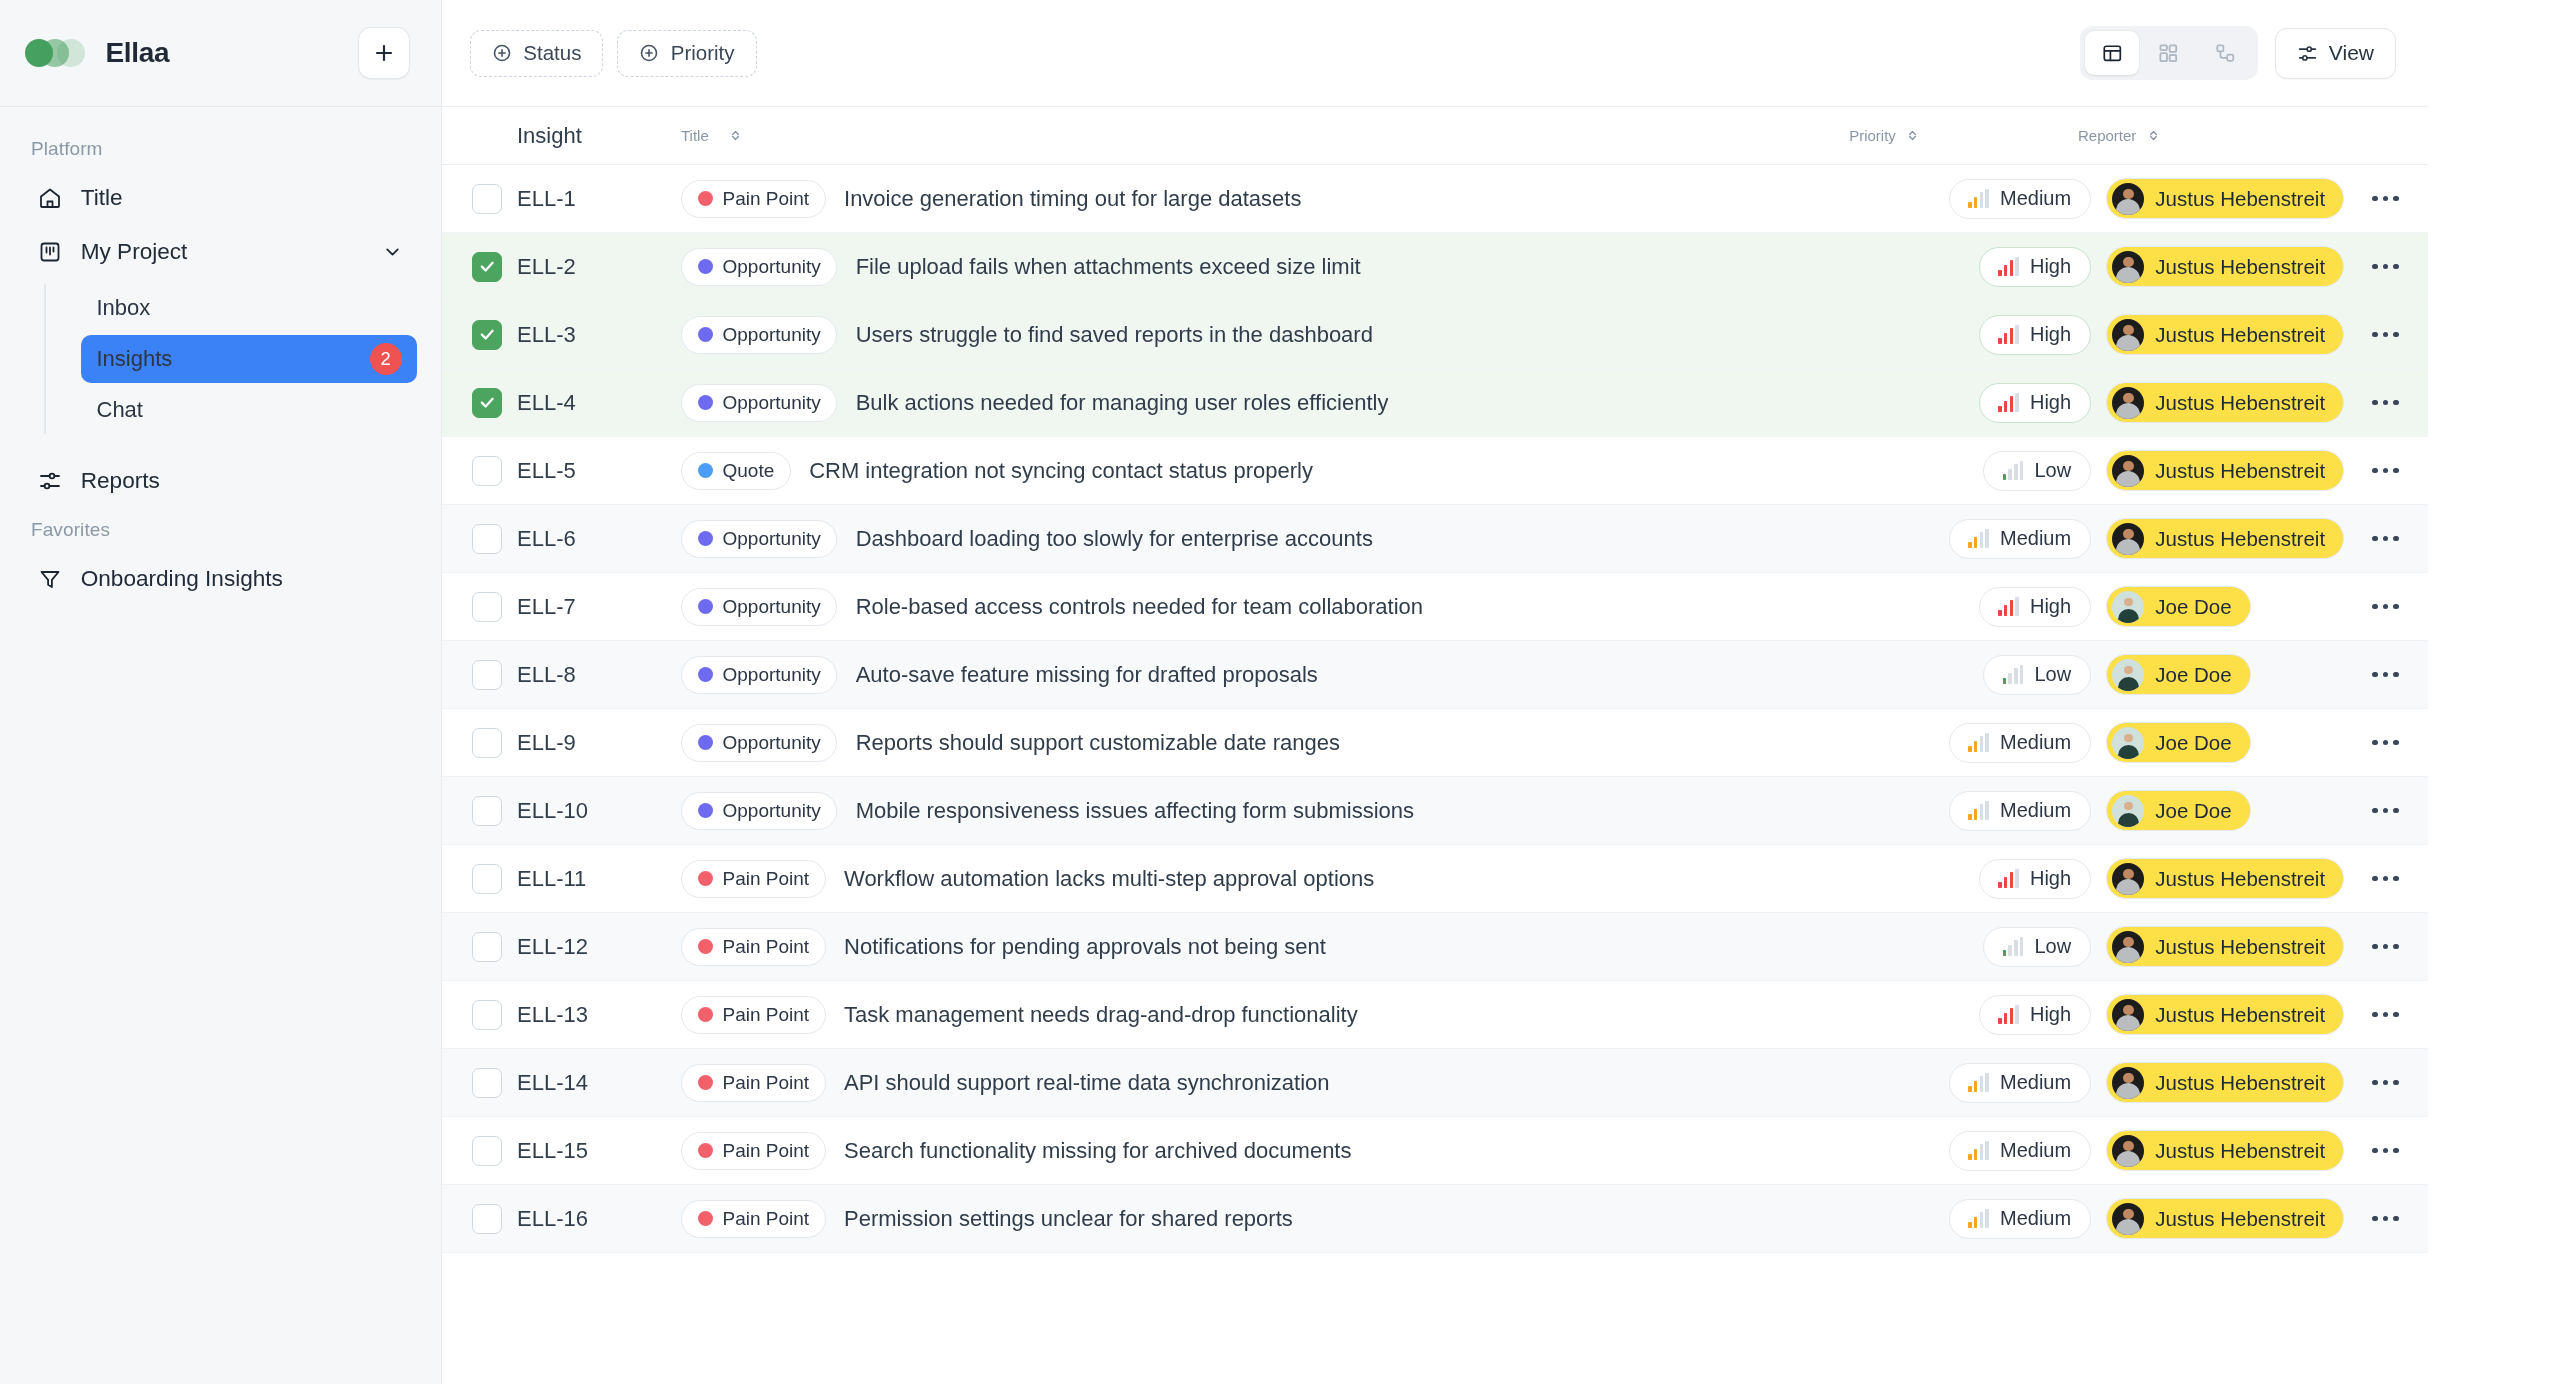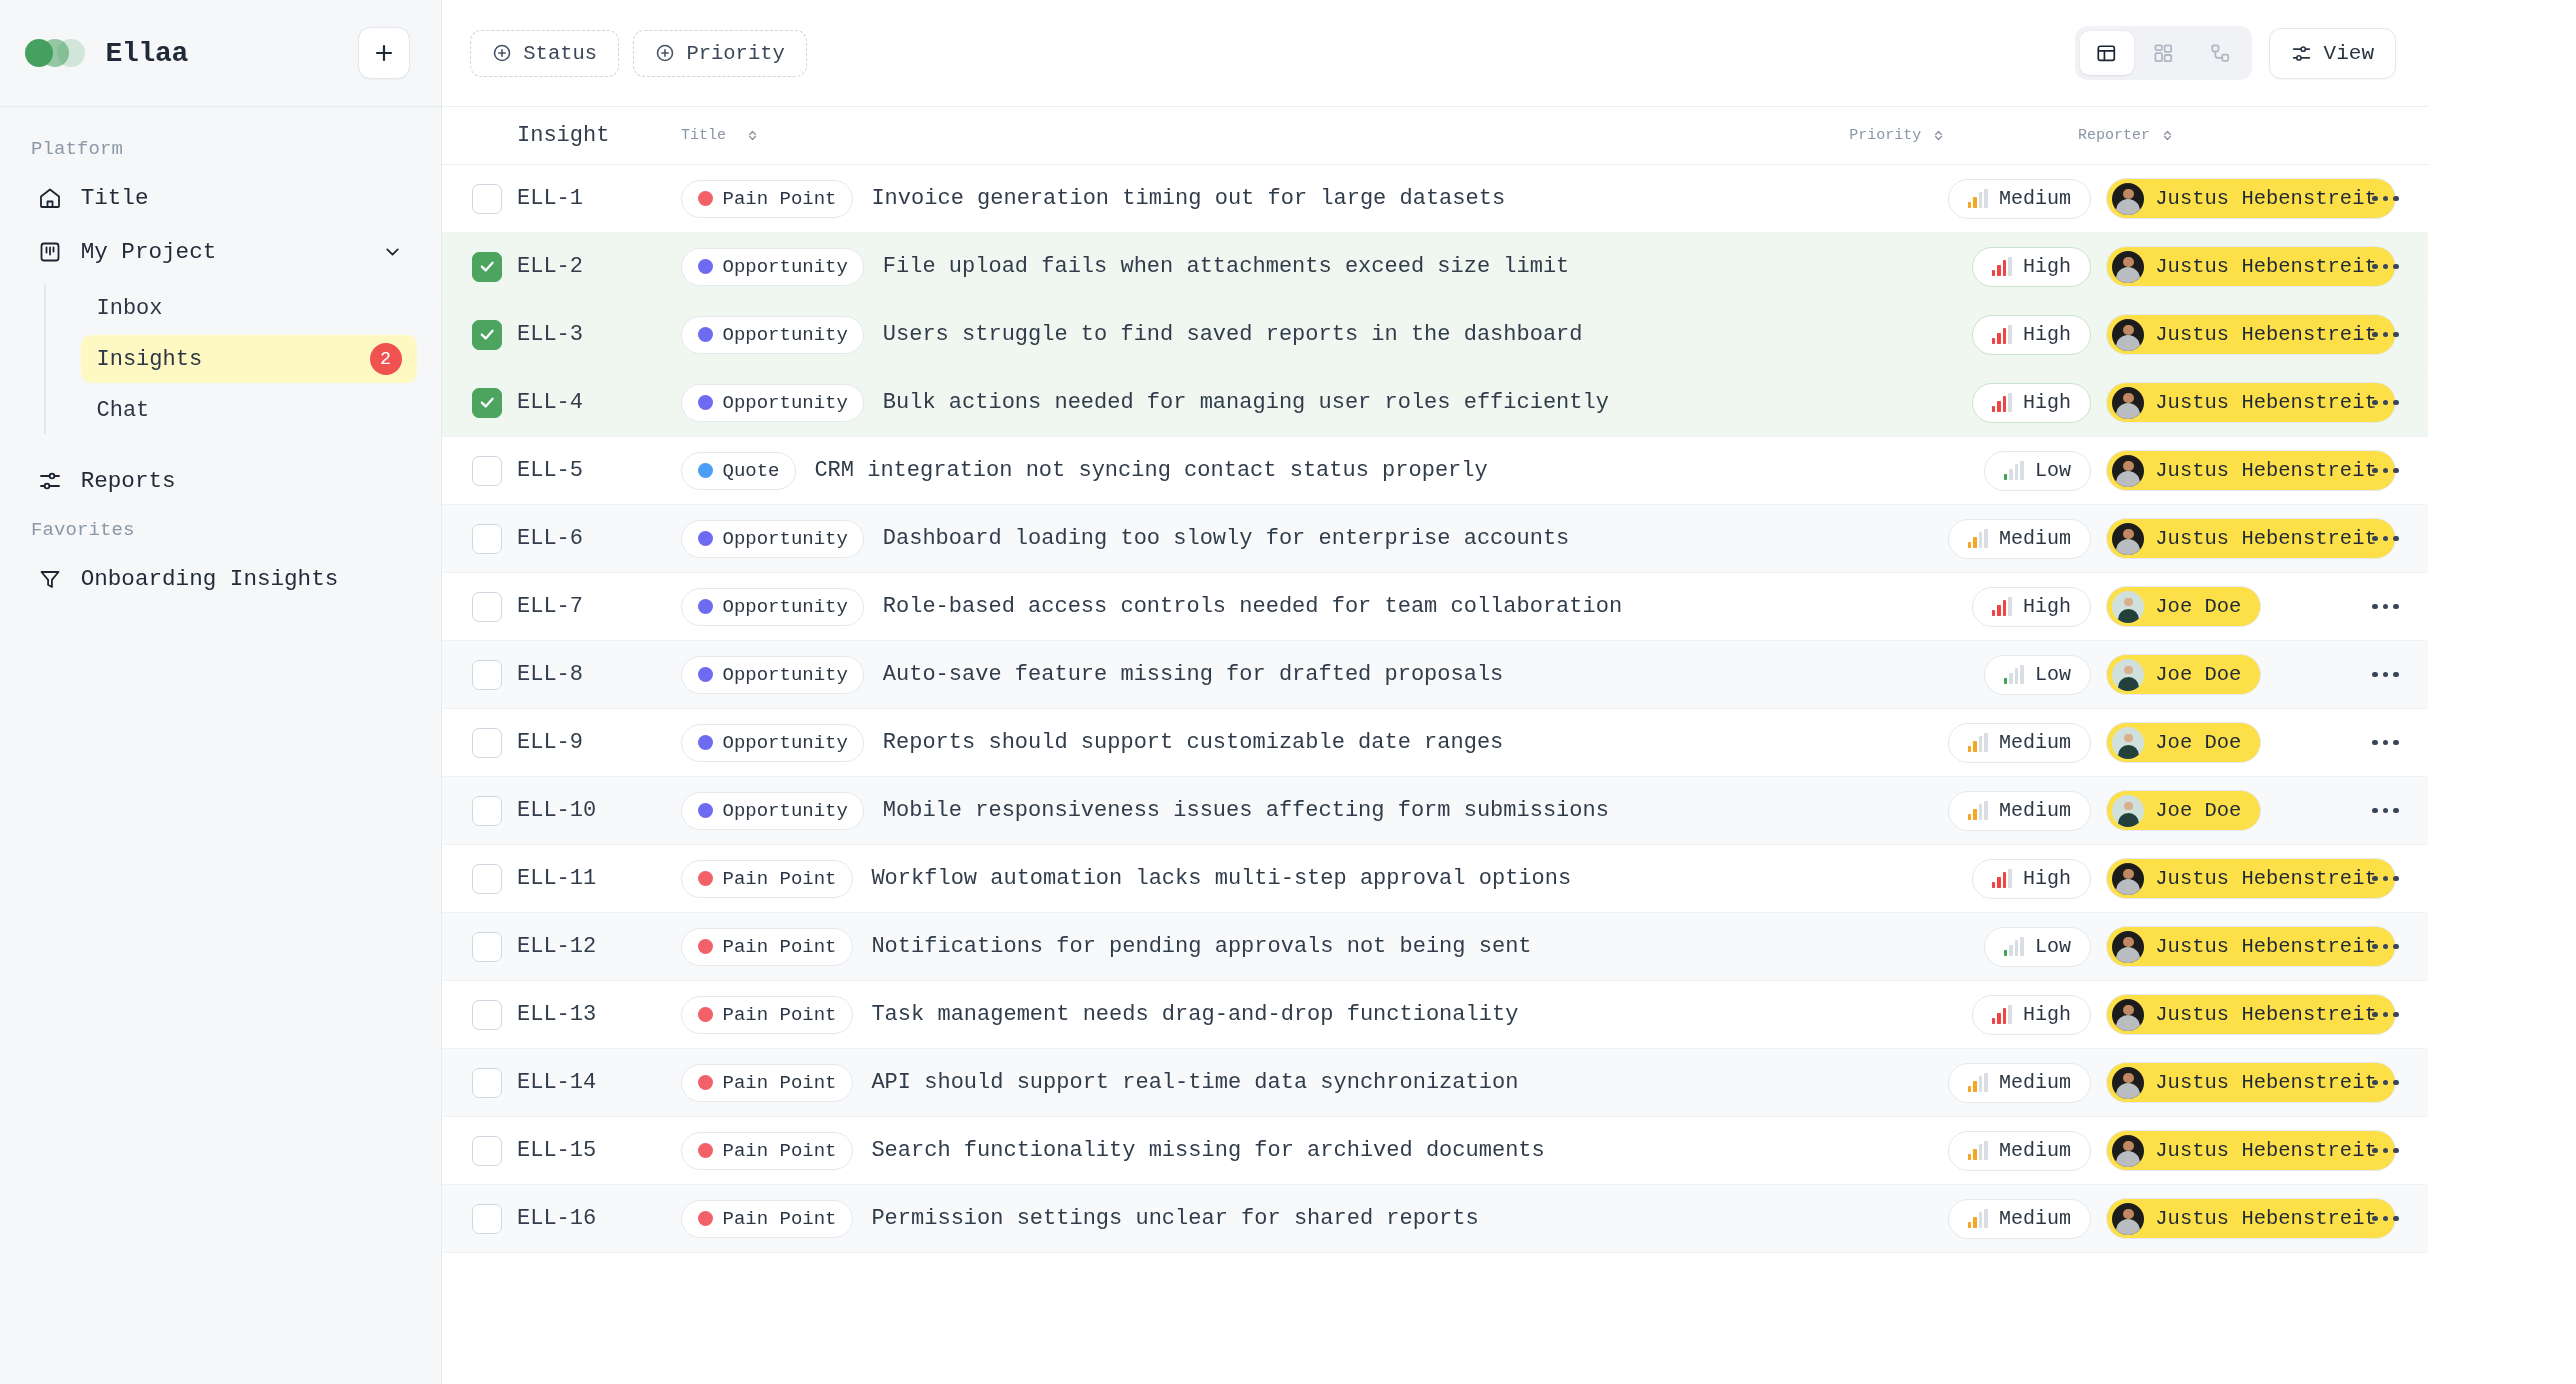--- a/index.html
+++ b/index.html
@@ -3,21 +3,21 @@
 <meta charset="utf-8">
 <style>
   * { box-sizing: border-box; margin: 0; padding: 0; }
   html, body {
     width: 2576px; height: 1384px;
     font-family: "Liberation Sans", sans-serif;
     background: #ffffff;
     overflow: hidden;
     -webkit-font-smoothing: antialiased;
   }
-  .app { display: flex; width: 2428px; height: 1384px; font-family: Liberation Mono, monospace; }
+  .app { display: flex; width: 2428px; height: 1384px; }
 
   
   .sidebar {
     width: 442px; min-width: 442px; height: 1384px;
     background: #f5f7f8;
     border-right: 1.4px solid #e6eaed;
     display: flex; flex-direction: column;
   }
   .sb-head {
     height: 107px; min-height: 107px;
@@ -61,21 +61,21 @@
   .sub-wrap {
     margin: 7px 0 7px 20px; padding-left: 35px;
     border-left: 2.1px solid #e3e8ec;
   }
   .sub-item {
     display: flex; align-items: center;
     height: 48px; padding: 0 15.5px; border-radius: 10px;
     font-size: 22px; color: #2c3644; cursor: pointer; margin-bottom: 2.8px;
   }
   .sub-item .lbl { flex: 1; }
-  .sub-item.active { background: #fef9c3; }
+  .sub-item.active { background: #3b82f6; }
   .badge-count {
     min-width: 32px; height: 32px; padding: 0 8.5px;
     border-radius: 705px; background: #f05252; color: #fff;
     font-size: 18.4px; display: flex; align-items: center; justify-content: center;
     font-weight: 400;
   }
   .sb-div { height: 14px; }
 
   
   .main { flex: 1; height: 1384px; display: flex; flex-direction: column; background: #fff; min-width: 0; }

